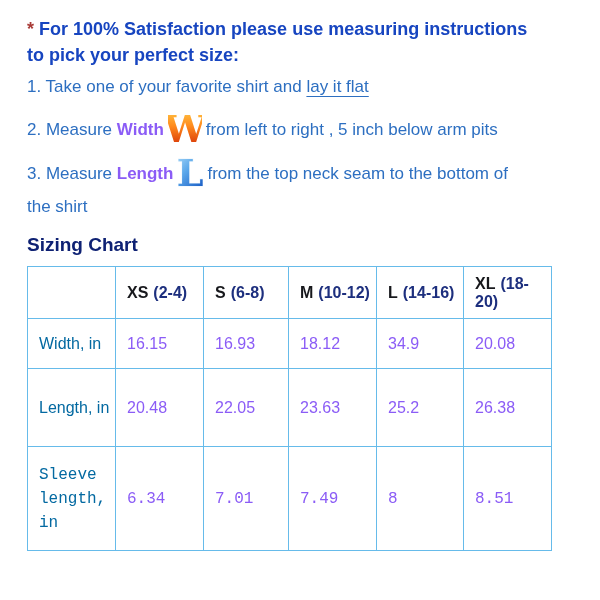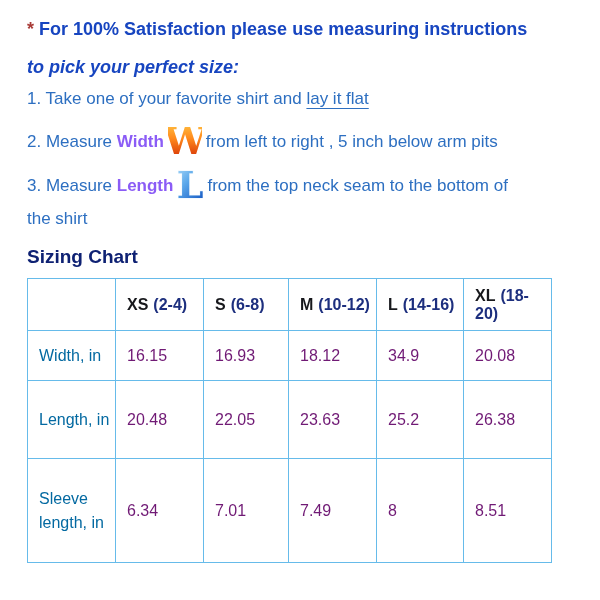--- a/index.html
+++ b/index.html
@@ -7,21 +7,21 @@
     width:600px;height:600px;overflow:hidden;
     font-family:"Liberation Sans",sans-serif;
     -webkit-font-smoothing:antialiased;
   }
   .page{padding:16px 4px 0 27px;}
 
   
   .intro-line{
     color:#1745c0;font-weight:bold;font-size:18px;line-height:26px;
   }
-  .intro-line.second{margin-top:12px;font-style:italic;}
+  .intro-line.second{}
   .asterisk{color:#a83c38;font-weight:bold;}
 
   
   .instr{
     color:#2d6fc1;font-size:17px;line-height:26px;margin:0;
   }
   .instr .kw{font-weight:bold;color:#8b5cf6;}
   .instr .underline{text-decoration:underline;text-underline-offset:4px;}
   #instr-1{margin-top:6px;}
   #instr-2{margin-top:6px;}
@@ -45,25 +45,25 @@
   table.sizing td,table.sizing th{
     border:1.5px solid #66bbea;
     vertical-align:middle;
     text-align:left;
     padding:4px 4px 4px 11px;
     font-size:16px;
   }
   tr.header-row{height:52px;}
   tr.row-width{height:50px;}
   tr.row-length{height:78px;}
-  tr.row-sleeve{height:104px;}
+  tr.row-sleeve{height:104px;font-family:Liberation Mono, monospace;}
   th .size{font-weight:bold;color:#17181c;margin-right:5px;}
   th .range{font-weight:bold;color:#1d2f7e;}
   td.label-cell{color:#0369a1;line-height:24px;padding-right:2px;}
-  td.value-cell{color:#701a75;}
+  td.value-cell{color:#8b5cf6;}
 </style>
 </head>
 <body>
 
 <div class="page">
 
   <div class="intro-line"><span class="asterisk">*</span> <span>For 100% Satisfaction please use measuring instructions</span></div>
   <div class="intro-line second">to pick your perfect size:</div>
 
   <p class="instr" id="instr-1"><span>1. Take one of your favorite shirt and </span><span class="underline">lay it flat</span></p>

